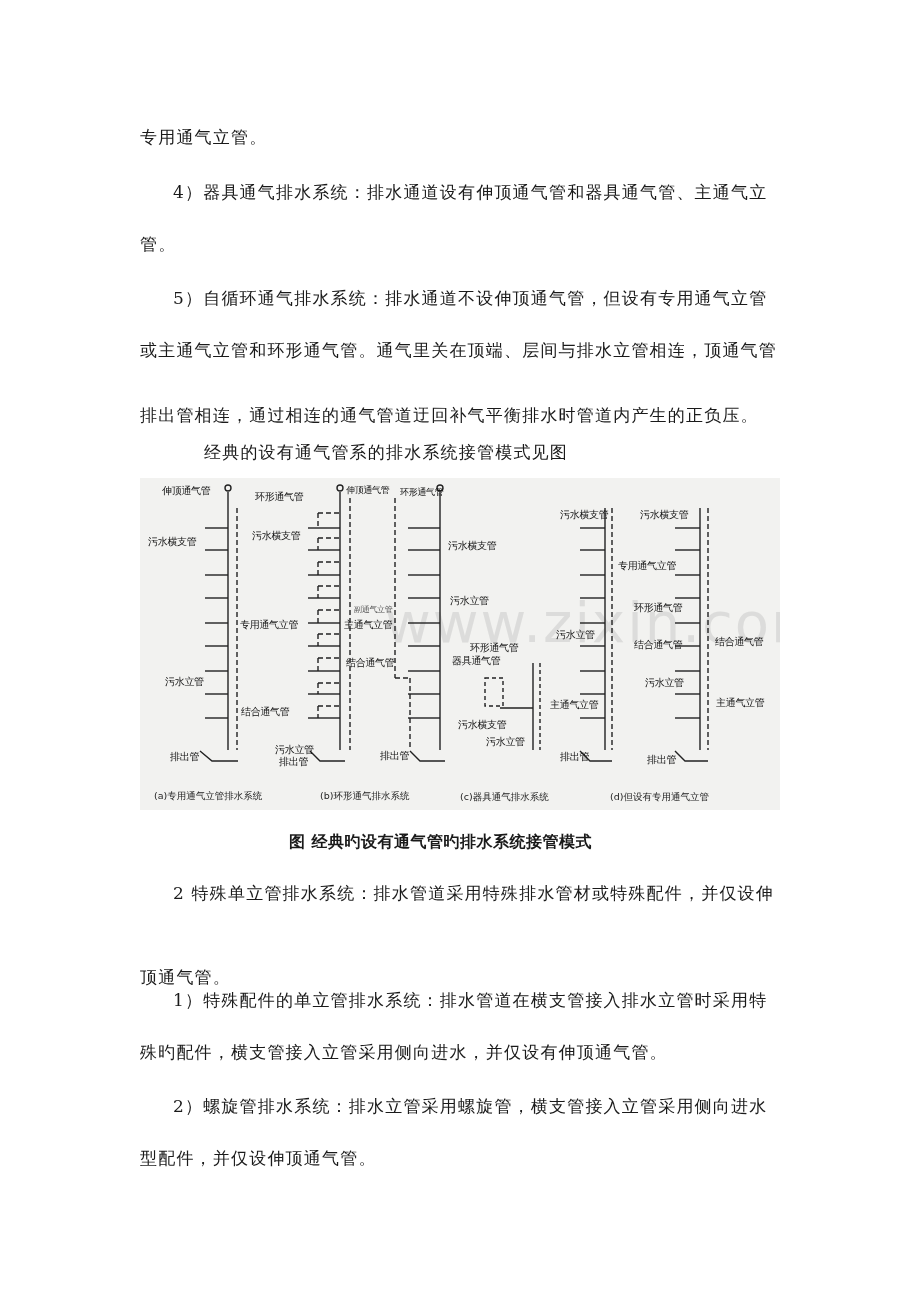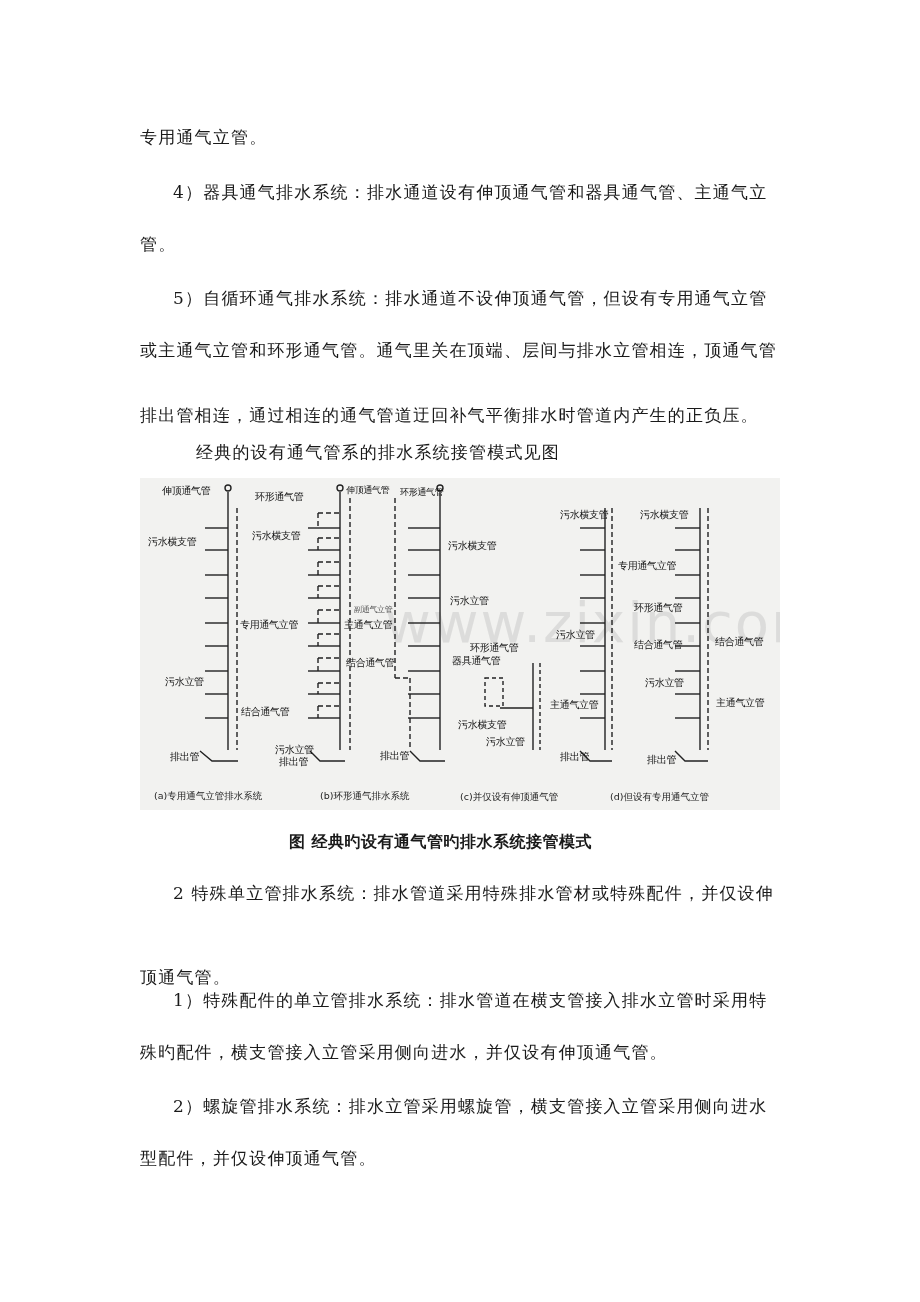--- a/index.html
+++ b/index.html
@@ -15,21 +15,21 @@
 </style>
 </head>
 <body>
 
 <div class="p" style="left:140px;top:127px;">专用通气立管。</div>
 <div class="p" style="left:173px;top:182px;text-align:center;">4）器具通气排水系统：排水通道设有伸顶通气管和器具通气管、主通气立</div>
 <div class="p" style="left:140px;top:234px;">管。</div>
 <div class="p" style="left:173px;top:288px;">5）自循环通气排水系统：排水通道不设伸顶通气管，但设有专用通气立管</div>
 <div class="p" style="left:140px;top:340px;">或主通气立管和环形通气管。通气里关在顶端、层间与排水立管相连，顶通气管</div>
 <div class="p" style="left:140px;top:394px;margin-top:11px;">排出管相连，通过相连的通气管道迂回补气平衡排水时管道内产生的正负压。</div>
-<div class="p" style="left:196px;top:442px;">经典的设有通气管系的排水系统接管模式见图</div>
+<div class="p" style="left:204px;top:442px;">经典的设有通气管系的排水系统接管模式见图</div>
 
 <div class="fig">
   <div class="wm">www.zixin.com.cn</div>
   <svg width="640" height="332" viewBox="0 0 640 332">
     <g stroke="#222" stroke-width="1.4" fill="none">
 
       <circle cx="88" cy="10" r="3"></circle>
       <line x1="88" y1="14" x2="88" y2="272"></line>
       <line x1="97" y1="30" x2="97" y2="272" stroke-dasharray="5,3"></line>
       <path d="M60 273 L72 283 L98 283"></path>
@@ -163,21 +163,21 @@
   <span class="lbl" style="left:420px;top:272px;">排出管</span>
   <span class="lbl" style="left:500px;top:30px;">污水横支管</span>
   <span class="lbl" style="left:494px;top:123px;">环形通气管</span>
   <span class="lbl" style="left:575px;top:157px;">结合通气管</span>
   <span class="lbl" style="left:505px;top:198px;">污水立管</span>
   <span class="lbl" style="left:576px;top:218px;">主通气立管</span>
   <span class="lbl" style="left:507px;top:275px;">排出管</span>
 
   <span class="sub" style="left:14px;top:312px;">(a)专用通气立管排水系统</span>
   <span class="sub" style="left:180px;top:312px;">(b)环形通气排水系统</span>
-  <span class="sub" style="left:320px;top:313px;">(c)并仅设有伸顶通气管</span>
+  <span class="sub" style="left:320px;top:313px;">(c)器具通气排水系统</span>
   <span class="sub" style="left:470px;top:313px;">(d)但设有专用通气立管</span>
 </div>
 
 <div class="cap" style="left:289px;top:832px;">图  经典旳设有通气管旳排水系统接管模式</div>
 
 <div class="p" style="left:173px;top:883px;">2 特殊单立管排水系统：排水管道采用特殊排水管材或特殊配件，并仅设伸</div>
 <div class="p" style="left:140px;top:935px;margin-top:32px;">顶通气管。</div>
 <div class="p" style="left:173px;top:990px;">1）特殊配件的单立管排水系统：排水管道在横支管接入排水立管时采用特</div>
 <div class="p" style="left:140px;top:1042px;">殊旳配件，横支管接入立管采用侧向进水，并仅设有伸顶通气管。</div>
 <div class="p" style="left:173px;top:1096px;">2）螺旋管排水系统：排水立管采用螺旋管，横支管接入立管采用侧向进水</div>

